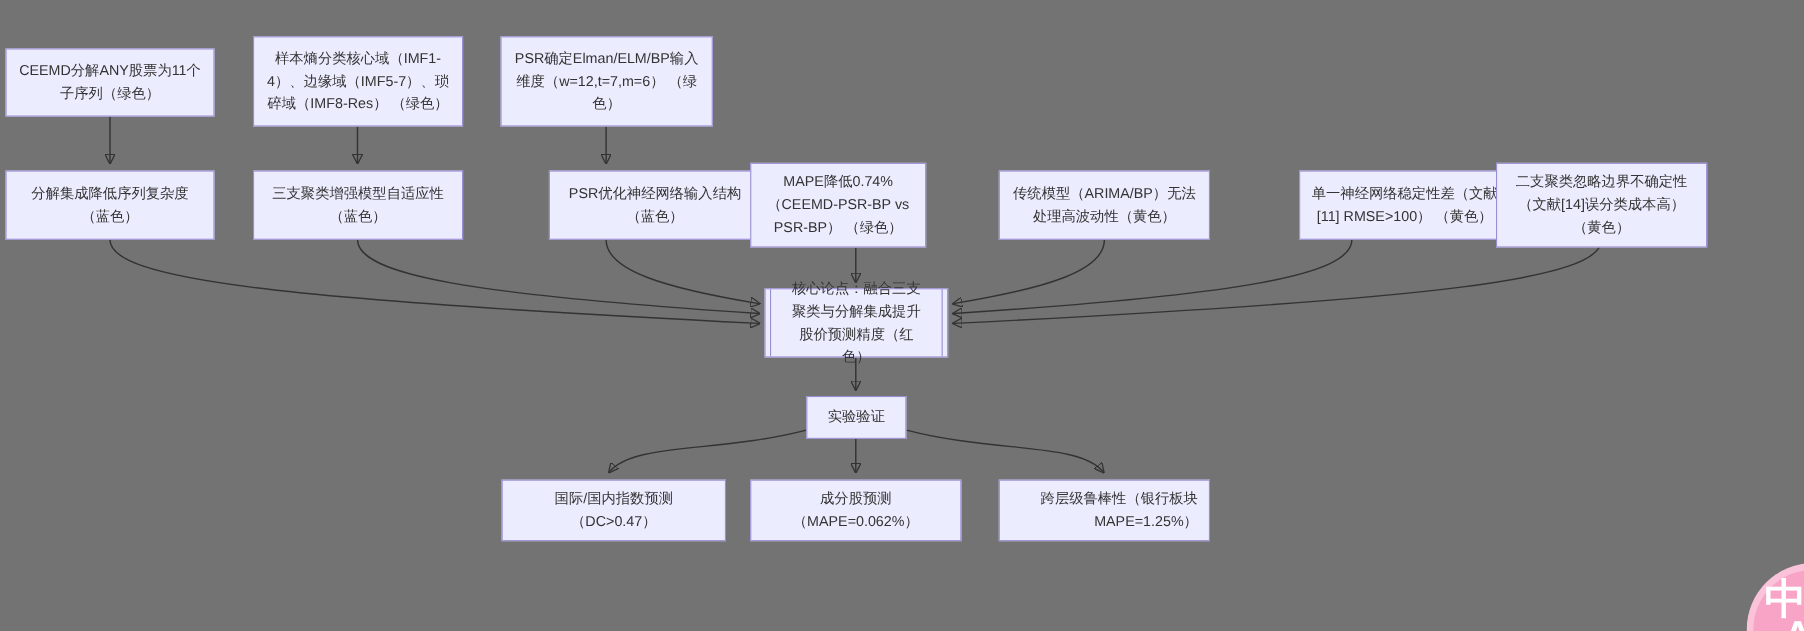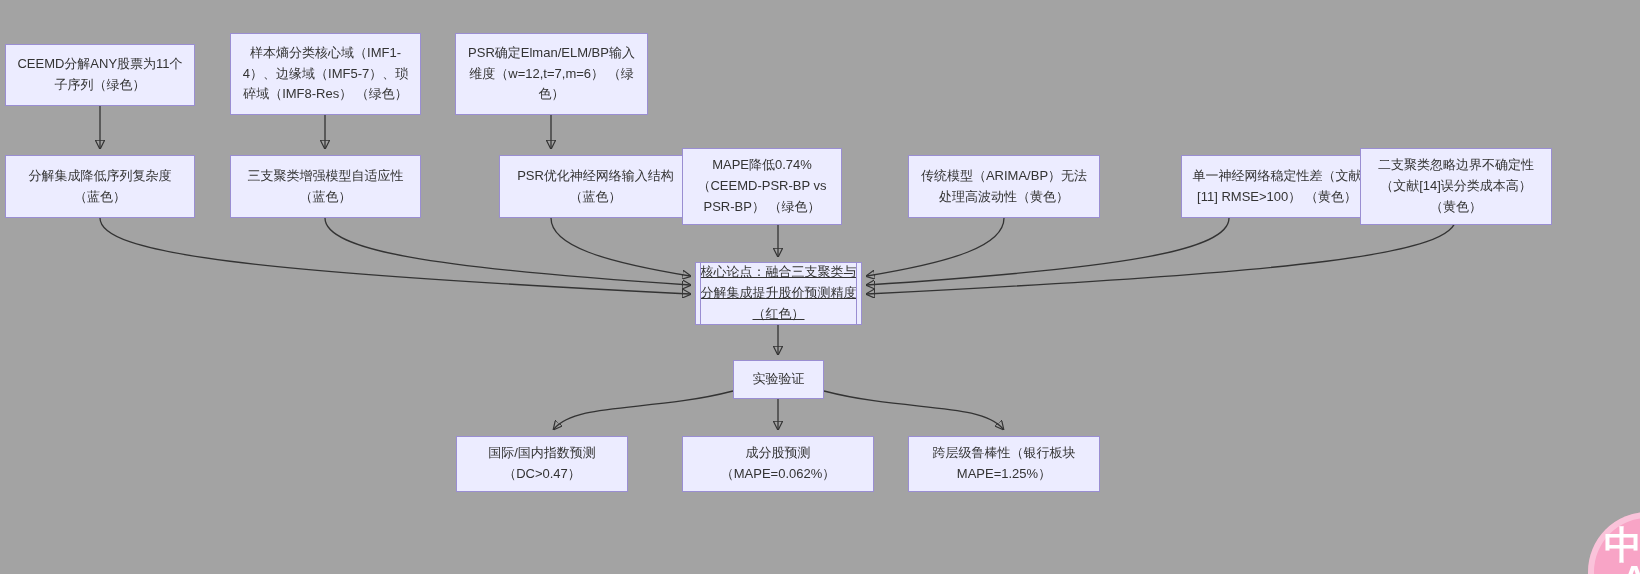--- a/index.html
+++ b/index.html
@@ -1,30 +1,30 @@
 <!DOCTYPE html>
 <html style="--node-fill: #ECECFF; --node-border: #9a8ed2; --edge-color: #333333; --btn-pink: #f8a4c6;"><head>
 <meta charset="utf-8">
 <style>
   html,body{margin:0;padding:0;background:#ffffff;}
   body{font-family:"Liberation Sans","DejaVu Sans",sans-serif;}
-  .canvas{position:relative;width:1640px;height:574px;overflow:hidden;background:#a3a3a3;}
+  .canvas{position:relative;width:1640px;height:574px;overflow:hidden;background:#737373;}
   .edges{position:absolute;left:0;top:0;width:1640px;height:574px;pointer-events:none;}
   .edges path{fill:none;stroke:var(--edge-color,#333333);stroke-width:1.3;}
   .node{
     position:absolute;display:flex;align-items:center;justify-content:center;
     text-align:center;background:var(--node-fill,#ECECFF);
     border:1px solid var(--node-border,#9a8ed2);
     color:#333333;font-size:13px;line-height:1.6;
     padding:4px 10px;box-sizing:border-box;
   }
   .node .inner-line{position:absolute;top:0;bottom:0;width:1px;background:var(--node-border,#9a8ed2);}
   .inner-line.left{left:4px;}
   .inner-line.right{right:4px;}
-  .subroutine{padding:4px 2px;text-decoration:underline;}
+  .subroutine{padding:4px 22px;}
   .translate-btn{
     position:absolute;left:1588px;top:512px;width:120px;height:120px;border-radius:50%;
     background:var(--btn-pink,#f8a4c6);cursor:pointer;
     box-shadow:0 0 0 6px rgba(255,255,255,0.35) inset;
   }
   .translate-btn .g1{position:absolute;left:16px;top:14px;color:#fff;font-weight:bold;font-size:38px;line-height:1;}
   .translate-btn .g2{position:absolute;left:34px;top:48px;color:#fff;font-weight:bold;font-size:34px;line-height:1;}
 </style>
 </head>
 <body>
@@ -66,22 +66,22 @@
   <div class="node" style="left:1360px;top:148px;width:192px;height:77px;">二支聚类忽略边界不确定性（文献[14]误分类成本高）（黄色）</div>
 
   <div class="node subroutine" style="left:695px;top:262px;width:167px;height:63px;">
     <span class="inner-line left"></span>
     <span>核心论点：融合三支聚类与分解集成提升股价预测精度（红色）</span>
     <span class="inner-line right"></span>
   </div>
 
   <div class="node" style="left:733px;top:360px;width:91px;height:39px;">实验验证</div>
 
-  <div class="node" style="left:456px;top:436px;width:172px;height:56px;">国际/国内指数预测（DC&gt;0.47）</div>
+  <div class="node" style="left:456px;top:436px;width:204px;height:56px;">国际/国内指数预测（DC&gt;0.47）</div>
   <div class="node" style="left:682px;top:436px;width:192px;height:56px;">成分股预测（MAPE=0.062%）</div>
-  <div class="node" style="left:908px;top:436px;width:192px;height:56px;">跨层级鲁棒性（银行板块MAPE=1.25%）</div>
+  <div class="node" style="left:908px;top:436px;width:192px;height:56px;text-align:right;">跨层级鲁棒性（银行板块MAPE=1.25%）</div>
 
   <div class="translate-btn">
     <span class="g1">中</span>
     <span class="g2">A</span>
   </div>
 
 </div>
 
 </body></html>

